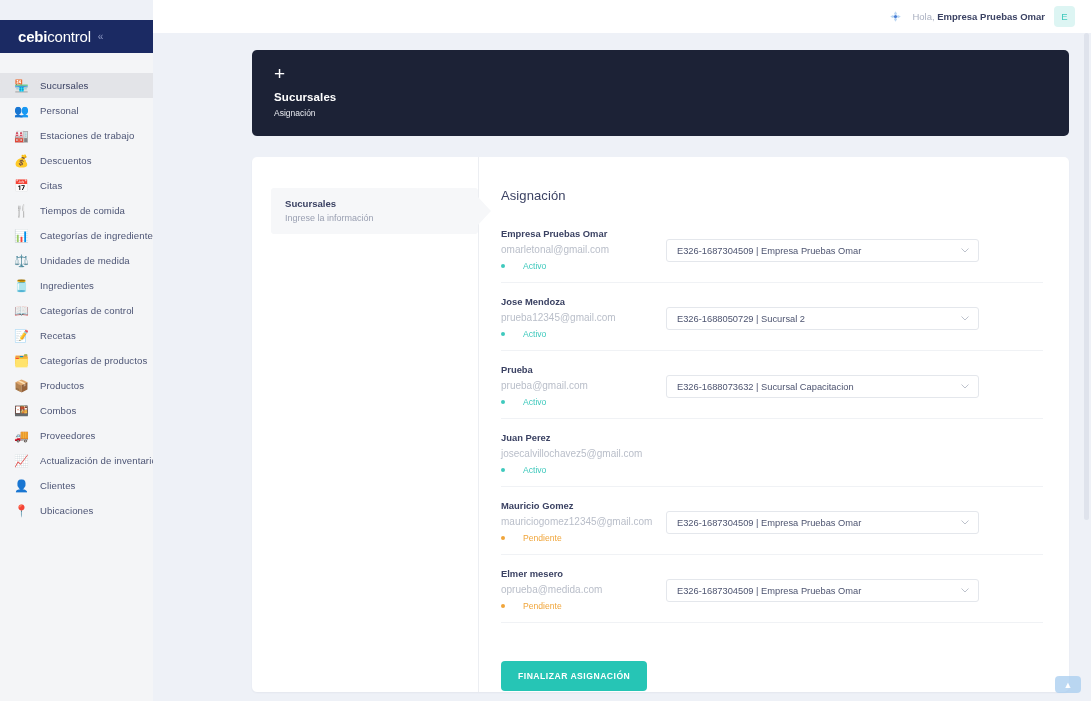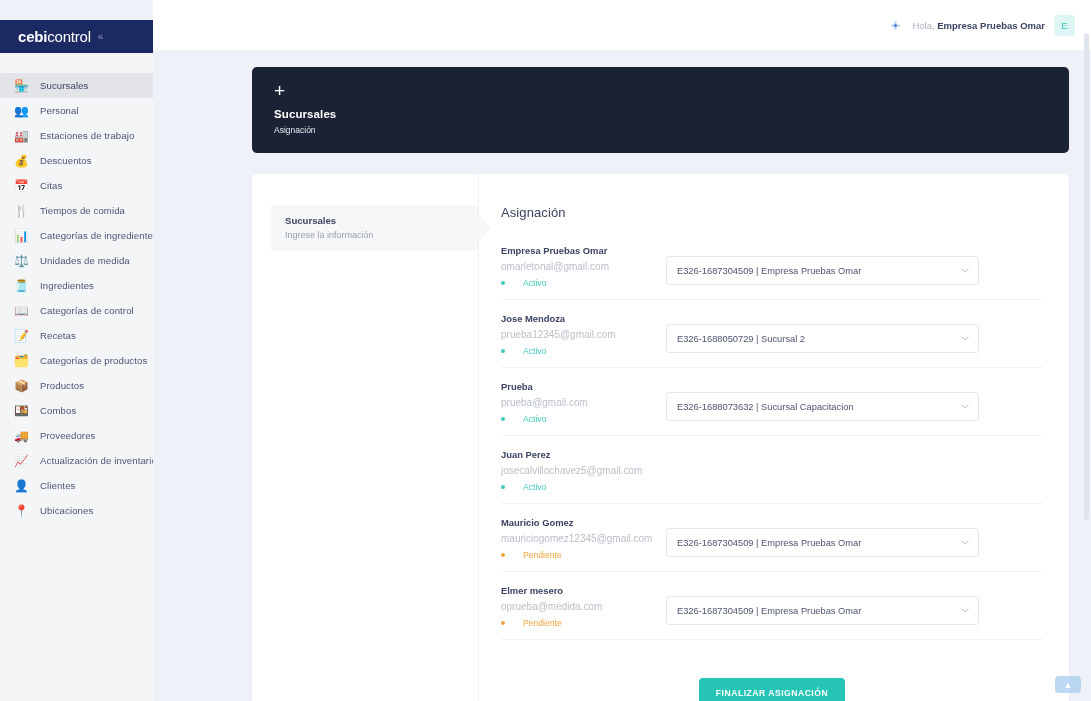--- a/index.html
+++ b/index.html
@@ -81,21 +81,21 @@
   
   .main {
     flex: 1;
     height: 701px;
     background: #eef1f7;
     display: flex;
     flex-direction: column;
     position: relative;
   }
   .topbar {
-    height: 50px;
+    height: 33px;
     background: #ffffff;
     display: flex;
     align-items: center;
     justify-content: flex-end;
     padding-right: 16px;
     gap: 9px;
   }
   .topbar-deco { width: 16px; height: 16px; display: inline-flex; align-items: center; justify-content: center; }
   .hello { font-size: 9.5px; color: #aab0c0; white-space: nowrap; }
   .hello b { color: #3b4263; font-weight: 700; }
@@ -191,37 +191,37 @@
   .status .dot { width: 4px; height: 4px; border-radius: 50%; display: inline-block; }
   .status.activo { color: #3fc9bd; }
   .status.activo .dot { background: #3fc9bd; }
   .status.pendiente { color: #f0a53a; }
   .status.pendiente .dot { background: #f0a53a; }
 
   .select-wrap { flex: 1; display: flex; align-items: flex-start; padding-top: 12px; }
   .select {
     width: 100%;
     max-width: 313px;
-    height: 29px;
+    height: 23px;
     border: 1px solid #e4e7ec;
     border-radius: 3px;
     background: #fff;
     display: flex;
     align-items: center;
     justify-content: space-between;
     padding: 0 9px 0 10px;
     cursor: pointer;
     font-size: 9.3px;
     color: #4d5470;
   }
   .select-caret { color: #b6bbc6; font-size: 8px; line-height: 1; }
 
   .footer-actions {
     display: flex;
-    justify-content: center;
+    justify-content: flex-start;
     padding: 26px 0 0 0;
   }
   .btn-primary {
     background: #26c5b5;
     color: #ffffff;
     border: none;
     border-radius: 4px;
     height: 30px;
     padding: 0 17px;
     font-size: 8.6px;

